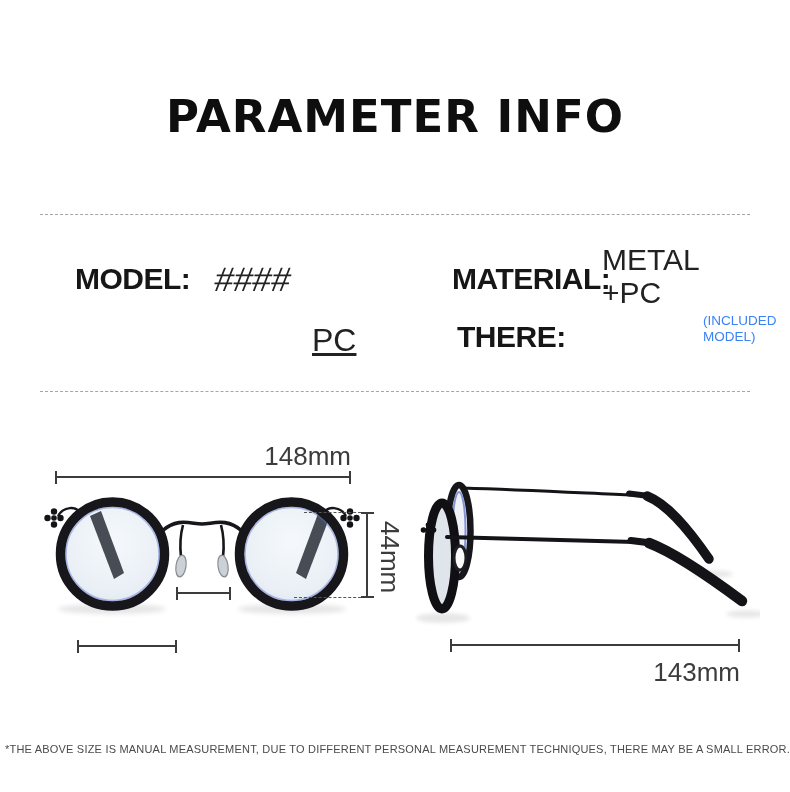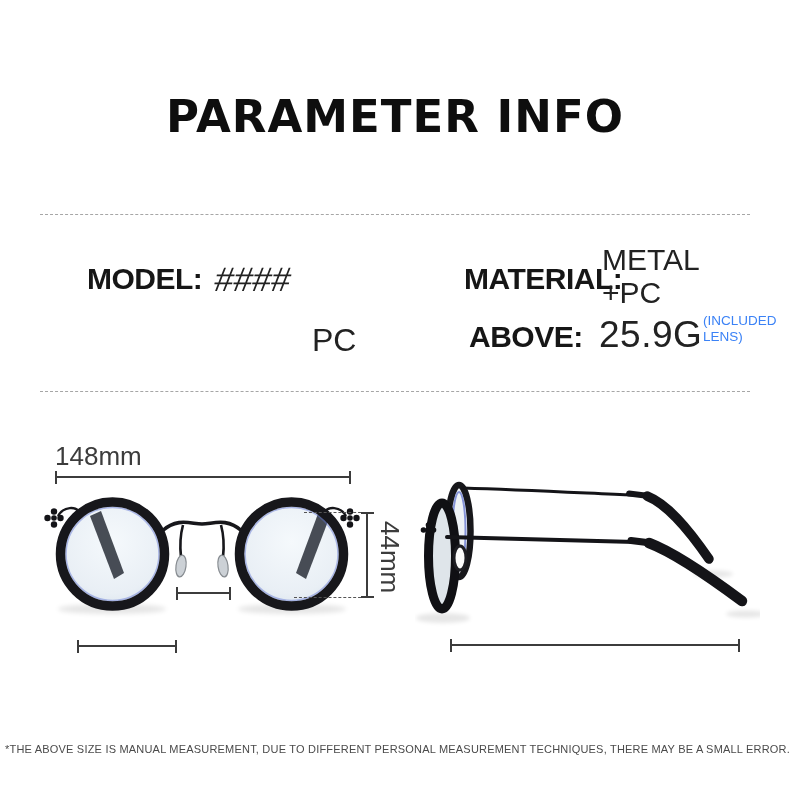--- a/index.html
+++ b/index.html
@@ -11,43 +11,43 @@
   .title{
     position:absolute;top:70px;left:0;width:100%;text-align:center;
     font-family:"DejaVu Sans",sans-serif;font-weight:bold;font-size:45px;
     letter-spacing:1px;color:#0e0e0e;white-space:nowrap;margin-top:20px;
   }
   
   .rule{position:absolute;left:40px;width:710px;height:0;border-top:1.5px dashed #a6a6a6;}
   .rule-1{top:214px;}
   .rule-2{top:391px;}
   
-  .spec-label{position:absolute;font-weight:bold;font-size:30px;letter-spacing:-0.5px;color:#161616;white-space:nowrap;margin-left:12px;}
+  .spec-label{position:absolute;font-weight:bold;font-size:30px;letter-spacing:-0.5px;color:#161616;white-space:nowrap;}
   .spec-value{position:absolute;font-weight:normal;font-size:32px;color:#222;white-space:nowrap;}
   .model-label{left:75px;top:262px;}
   .model-value{left:215px;top:260px;font-size:34px;transform:skewX(-10deg);}
   .material-label{left:452px;top:262px;}
   .material-value{left:602px;top:243px;font-size:30px;line-height:33px;}
   .lensmat-label{left:75px;top:324px;}
-  .lensmat-value{left:312px;top:322px;}
+  .lensmat-value{left:312px;top:322px;text-decoration:underline;}
   .weight-label{left:457px;top:320px;}
   .weight-value{left:599px;top:314px;font-size:37px;letter-spacing:0.5px;}
   .weight-note{left:703px;top:313px;font-size:13.5px;line-height:16px;color:#3b82f6;position:absolute;white-space:nowrap;}
   
   .hline{position:absolute;height:0;border-top:2px solid #3c3c3c;}
   .hline::before,.hline::after{content:"";position:absolute;top:-7px;width:2px;height:13px;background:#3c3c3c;}
   .hline::before{left:0;}
   .hline::after{right:0;}
   .vline{position:absolute;width:0;border-left:2px solid #3c3c3c;}
   .vline::before,.vline::after{content:"";position:absolute;left:-7px;height:2px;width:13px;background:#3c3c3c;}
   .vline::before{top:0;}
   .vline::after{bottom:0;}
   .dash-ext{position:absolute;height:0;border-top:1.5px dashed #555;}
   .meas-label{position:absolute;font-size:26px;color:#3c3c3c;white-space:nowrap;}
-  .meas-center{text-align:left;}
+  .meas-center{text-align:right;}
   .m-148-line{left:55px;top:476px;width:296px;}
   .m-148-label{left:55px;top:441px;width:296px;}
   .m-44-line{left:366px;top:512px;height:86px;}
   .m-44-label{left:405px;top:521px;transform-origin:0 0;transform:rotate(90deg);}
   .m-44-dash-top{left:304px;top:512px;width:62px;}
   .m-44-dash-bot{left:294px;top:597px;width:72px;}
   .m-32-line{left:176px;top:592px;width:55px;}
   .m-32-label{left:151px;top:602px;width:105px;}
   .m-46-line{left:77px;top:645px;width:100px;}
   .m-46-label{left:77px;top:653px;width:100px;}
@@ -73,25 +73,24 @@
 
   <span class="spec-label model-label">MODEL:</span>
   <span class="spec-value model-value">####</span>
   <span class="spec-label material-label">MATERIAL:</span>
   <span class="spec-value material-value">
     <span>METAL</span><br>
     <span>+PC</span>
   </span>
 
   <span class="spec-value lensmat-value">PC</span>
-  <span class="spec-label weight-label">ABOVE:</span>
-  <span class="spec-value weight-value">25.9G</span>
+  <span class="spec-label weight-label">THERE:</span>
   <span class="weight-note">
     <span>(INCLUDED</span><br>
-    <span>LENS)</span>
+    <span>MODEL)</span>
   </span>
 
   <div class="rule rule-2"></div>
 
   <svg class="front-svg" width="340" height="160" viewBox="0 0 340 160">
     <defs>
       <radialGradient id="lensG" cx="50%" cy="38%" r="72%">
         <stop offset="0%" stop-color="#f5f9fc"></stop>
         <stop offset="70%" stop-color="#e9eff5"></stop>
         <stop offset="100%" stop-color="#d6e1eb"></stop>
@@ -176,16 +175,17 @@
   <div class="dash-ext m-44-dash-top"></div>
   <div class="dash-ext m-44-dash-bot"></div>
   <div class="vline m-44-line"></div>
   <div class="meas-label m-44-label">44mm</div>
 
   <div class="hline m-32-line"></div>
 
   <div class="hline m-46-line"></div>
 
   <div class="hline m-143-line"></div>
+  <div class="meas-label meas-center m-143-label">143mm</div>
 
   <div class="disclaimer">*THE ABOVE SIZE IS MANUAL MEASUREMENT, DUE TO DIFFERENT PERSONAL MEASUREMENT TECHNIQUES, THERE MAY BE A SMALL ERROR.</div>
 
 </div>
 
 </body></html>

